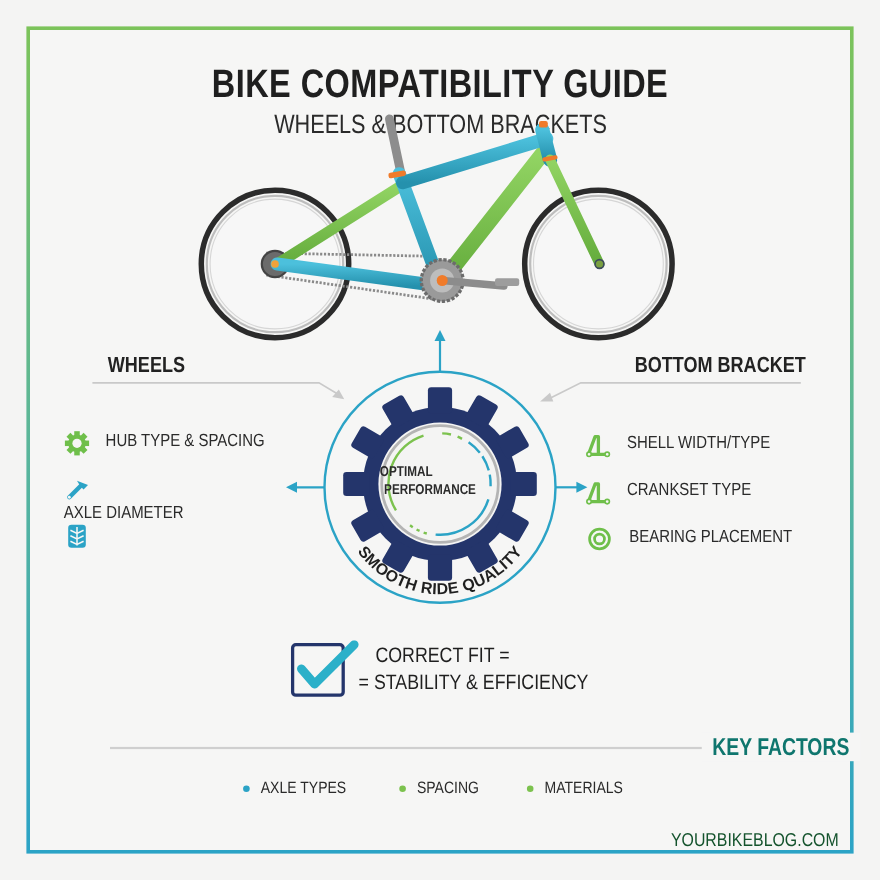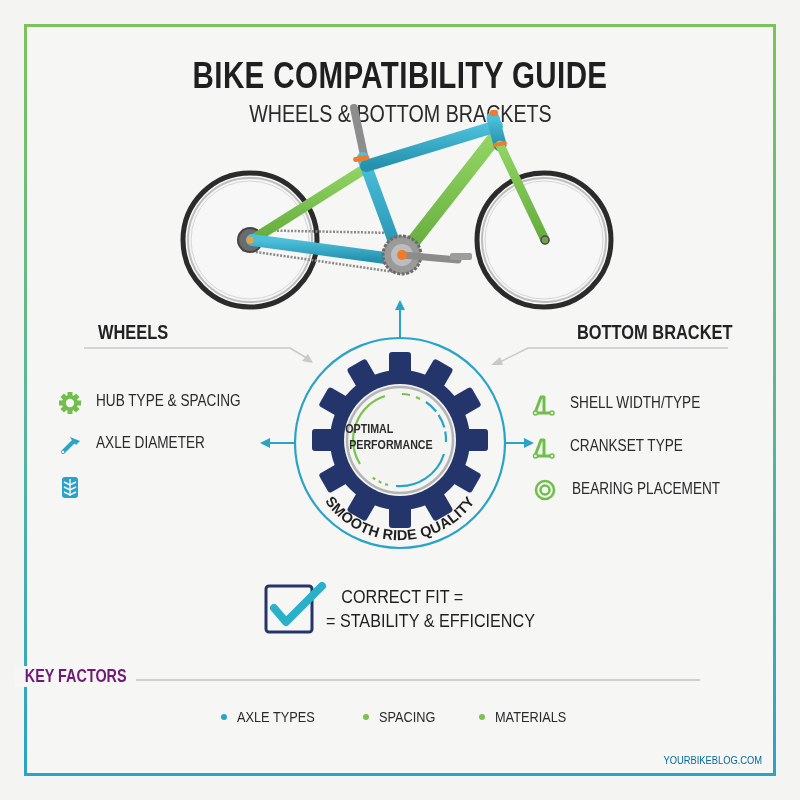--- a/index.html
+++ b/index.html
@@ -18,28 +18,28 @@
   .svg-layer { position:absolute; left:0; top:0; width:800px; height:800px; }
   .sec-head { position:absolute; font-size:20px; font-weight:bold; color:#222; }
   .sec-head span { display:inline-block; transform:scaleX(0.82); transform-origin:left center; }
   .item { position:absolute; display:flex; align-items:flex-start; font-size:16px; color:#2a2a2a; }
   .item .icon { width:24px; height:24px; margin-right:14px; flex-shrink:0; }
   .item .txt { transform:scaleX(0.85); transform-origin:left center; white-space:nowrap; line-height:20px; }
   .center-label { position:absolute; left:340px; width:120px; text-align:left; font-size:13px; font-weight:bold; color:#2b2b2b; line-height:16px; }
   .center-label span { display:inline-block; transform:scaleX(0.82); }
   .fit-text { position:absolute; left:326px; top:585px; font-size:19px; color:#1f1f1f; line-height:24px; }
   .fit-text div { transform:scaleX(0.85); transform-origin:left center; white-space:nowrap; }
-  .kf-title { position:absolute; left:0; width:800px; top:666px; text-align:left; font-size:18px; font-weight:bold; color:#701a75; }
+  .kf-title { position:absolute; left:0; width:800px; top:666px; text-align:right; font-size:22px; font-weight:bold; color:#0f766e; }
   .kf-title span { display:inline-block; transform:scaleX(0.8); background:#f6f6f5; padding:0 12px; }
   .kf-line { position:absolute; top:679px; height:1.5px; background:#cfcfcf; }
   .kf-list { position:absolute; left:0; width:800px; top:708px; display:flex; justify-content:center; gap:34px; font-size:15px; color:#2a2a2a; }
   .kf-item { display:flex; align-items:center; }
   .kf-item .dot { width:6px; height:6px; border-radius:50%; margin-right:10px; }
   .kf-item .lbl { display:inline-block; transform:scaleX(0.85); transform-origin:left center; white-space:nowrap; }
-  .footer { position:absolute; right:38px; top:754px; font-size:11px; color:#0369a1; }
+  .footer { position:absolute; right:38px; top:754px; font-size:17px; color:#14532d; }
   .footer span { display:inline-block; transform:scaleX(0.85); transform-origin:right center; }
 </style>
 </head>
 <body>
 
 <div class="frame"></div>
 
 <div class="title"><span>BIKE COMPATIBILITY GUIDE</span></div>
 <div class="subtitle"><span>WHEELS &amp; BOTTOM BRACKETS</span></div>
 
@@ -173,21 +173,21 @@
       <rect x="-2.5" y="-11" width="5" height="5" transform="rotate(45)"></rect>
       <rect x="-2.5" y="-11" width="5" height="5" transform="rotate(135)"></rect>
       <rect x="-2.5" y="-11" width="5" height="5" transform="rotate(225)"></rect>
       <rect x="-2.5" y="-11" width="5" height="5" transform="rotate(315)"></rect>
       <circle r="4.2" fill="#f6f6f5"></circle>
     </g>
   </svg>
   <span class="txt">HUB TYPE &amp; SPACING</span>
 </div>
 
-<div class="item" style="left:58px; top:433px;">
+<div class="item" style="left:58px; top:433px;flex-direction:column;">
   <svg class="icon" viewBox="0 0 24 24">
     <path d="M12 4 L22 8 L18 12 L15 9 Z" fill="#2ba3c6"></path>
     <line x1="15" y1="9" x2="5" y2="19" stroke="#2ba3c6" stroke-width="4" stroke-linecap="round"></line>
     <circle cx="5" cy="19" r="1.3" fill="#f6f6f5"></circle>
   </svg>
   <span class="txt">AXLE DIAMETER</span>
 </div>
 
 <div class="item" style="left:58px; top:475px;">
   <svg class="icon" viewBox="0 0 24 24">

